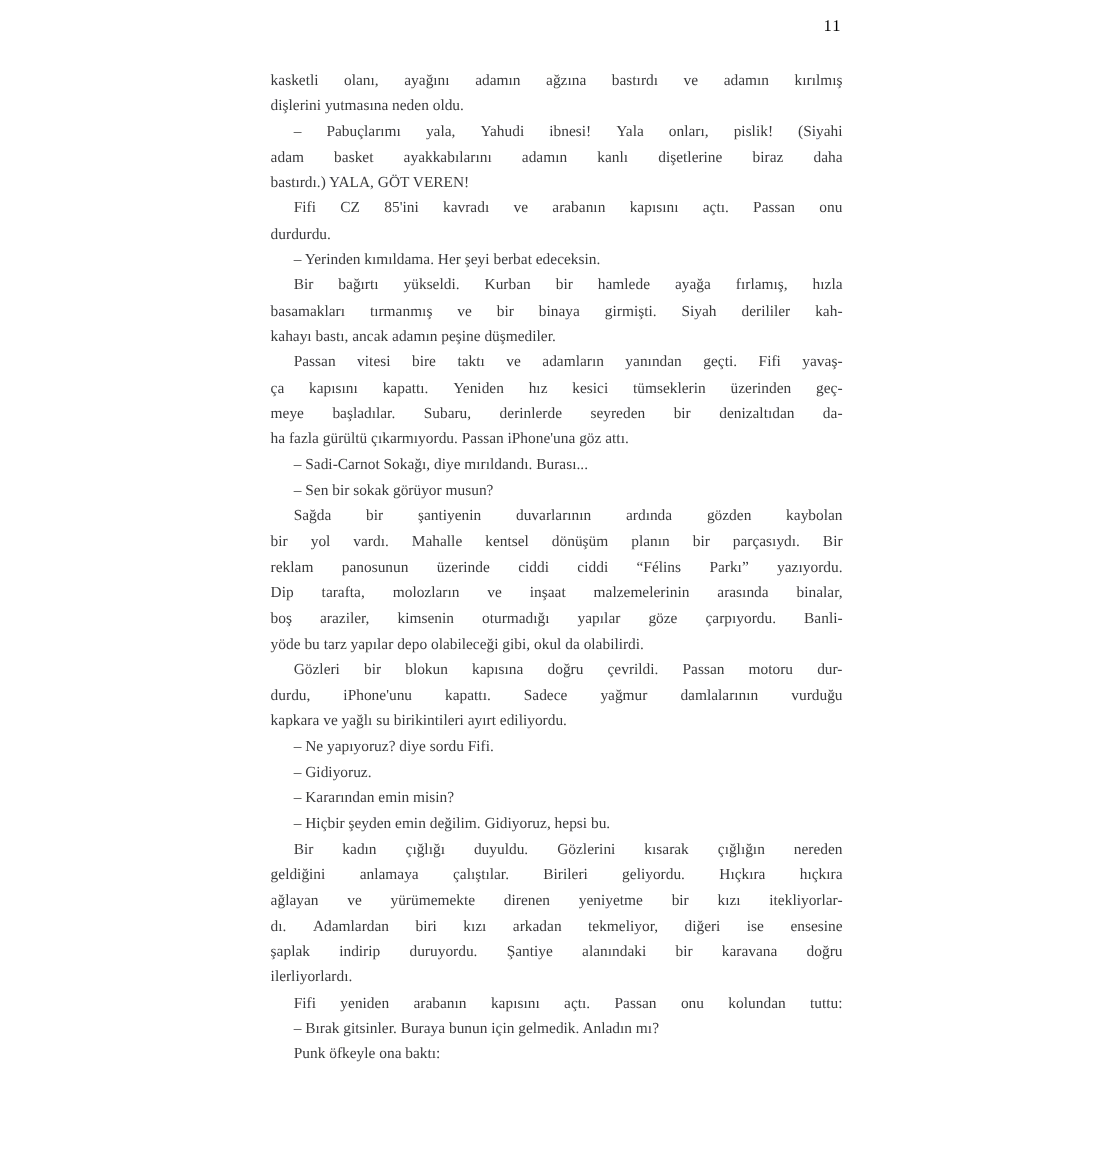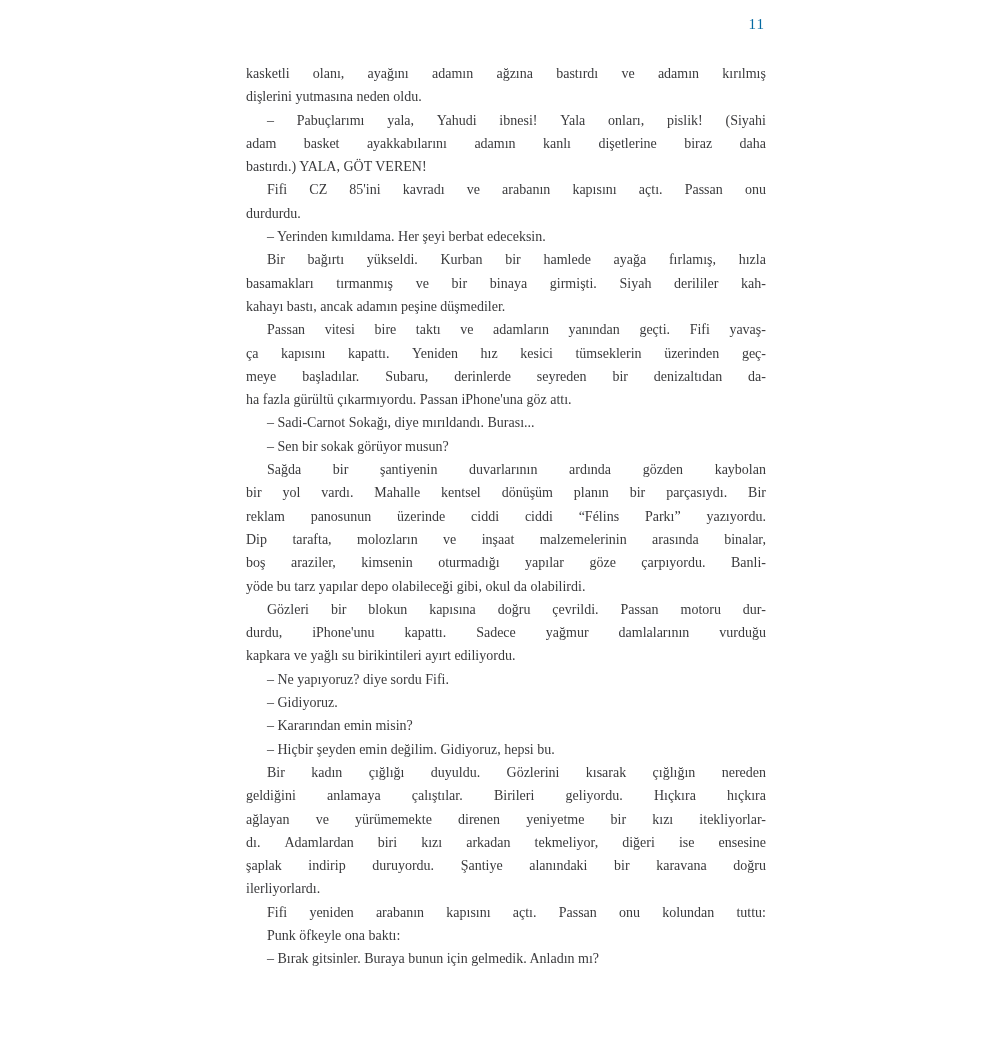--- a/index.html
+++ b/index.html
@@ -26,21 +26,21 @@
 
   
   .folio {
     position: absolute;
     top: 16px;
     left: 0;
     width: 765px;
     text-align: right;
     font-size: 15px;
     letter-spacing: 1px;
-    color: #0369a1;
+    color: #000000;
     font-family: "Liberation Serif", "DejaVu Serif", serif;
   }
 
   
   .textblock {
     position: absolute;
     left: 246px;
     top: 62px;
     width: 520px;
   }
@@ -368,20 +368,20 @@
           <span>arabanın</span>
           <span>kapısını</span>
           <span>açtı.</span>
           <span>Passan</span>
           <span>onu</span>
           <span>kolundan</span>
           <span>tuttu:</span>
         </div>
       </div>
       <div class="paragraph">
+        <div class="line last dash">– Bırak gitsinler. Buraya bunun için gelmedik. Anladın mı?</div>
+      </div>
+      <div class="paragraph">
         <div class="line last indent">Punk öfkeyle ona baktı:</div>
       </div>
-      <div class="paragraph">
-        <div class="line last dash">– Bırak gitsinler. Buraya bunun için gelmedik. Anladın mı?</div>
-      </div>
     </div>
 
 </div>
 
 </body></html>

